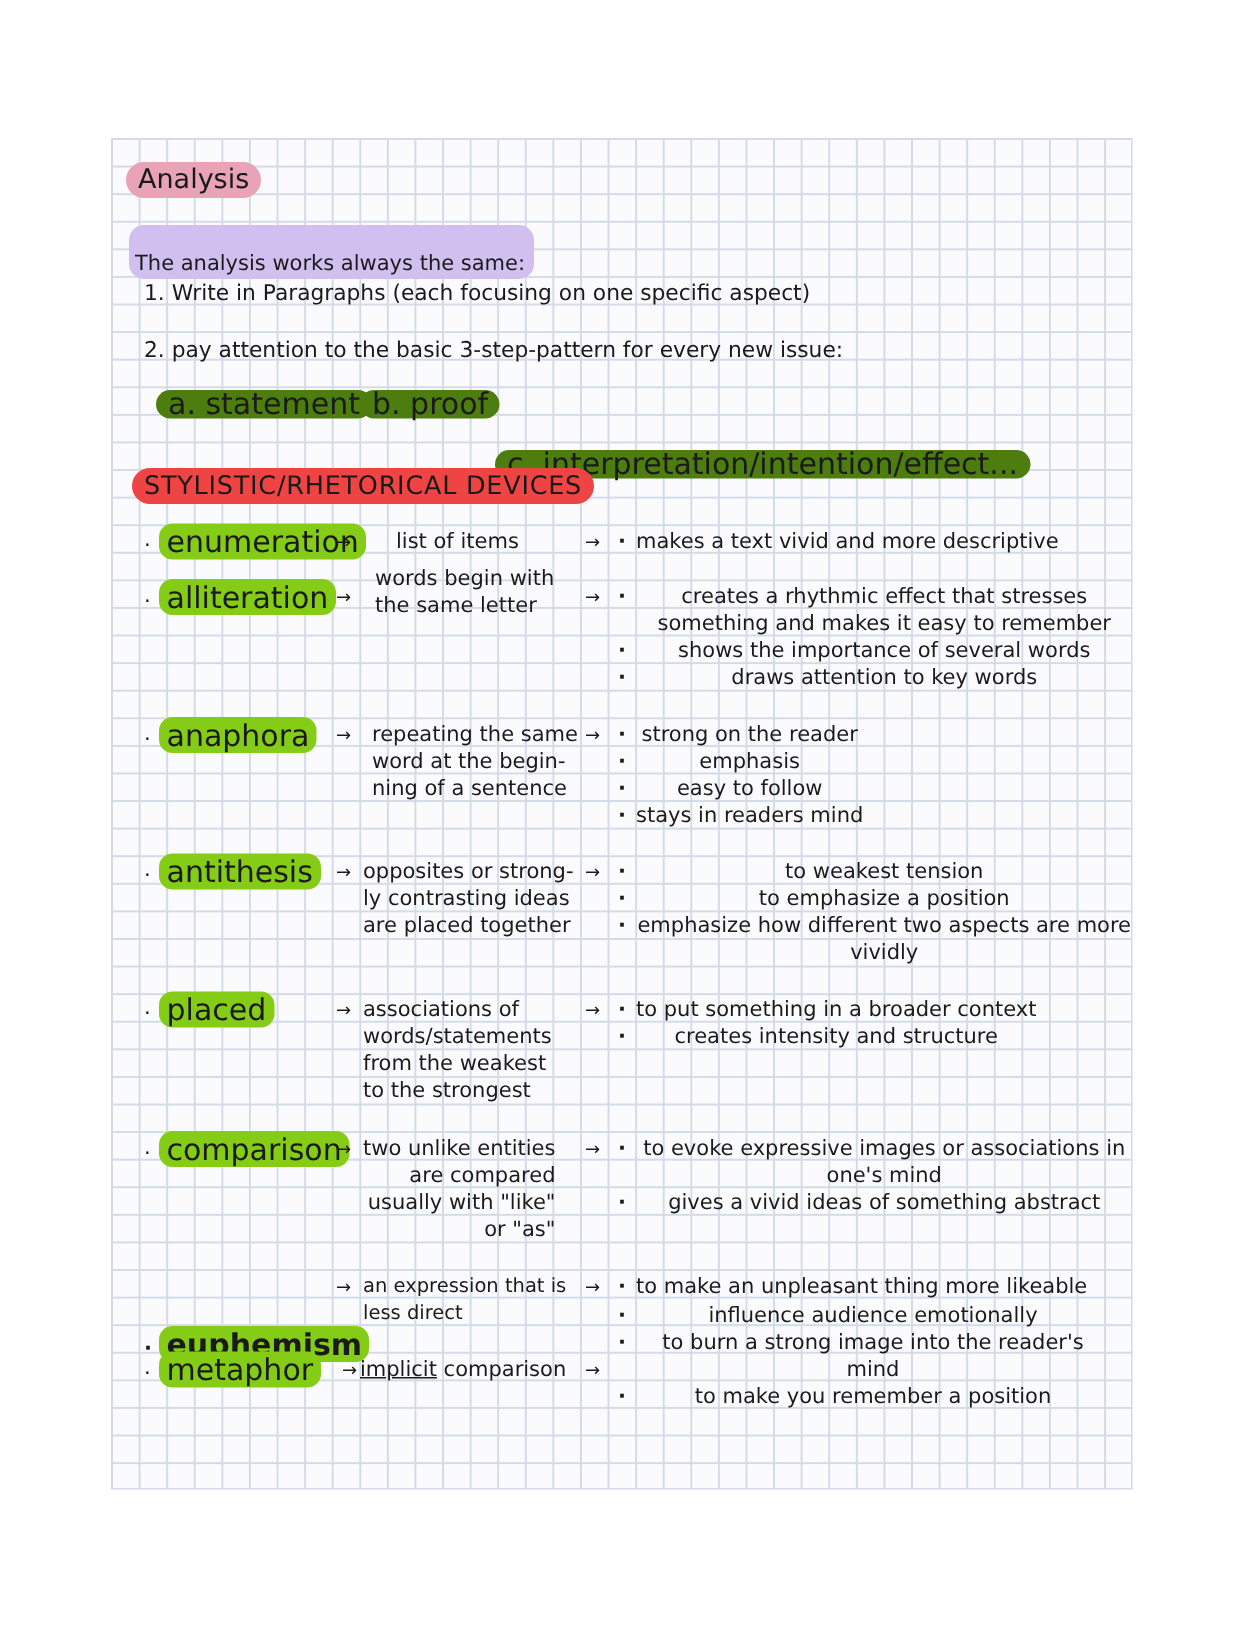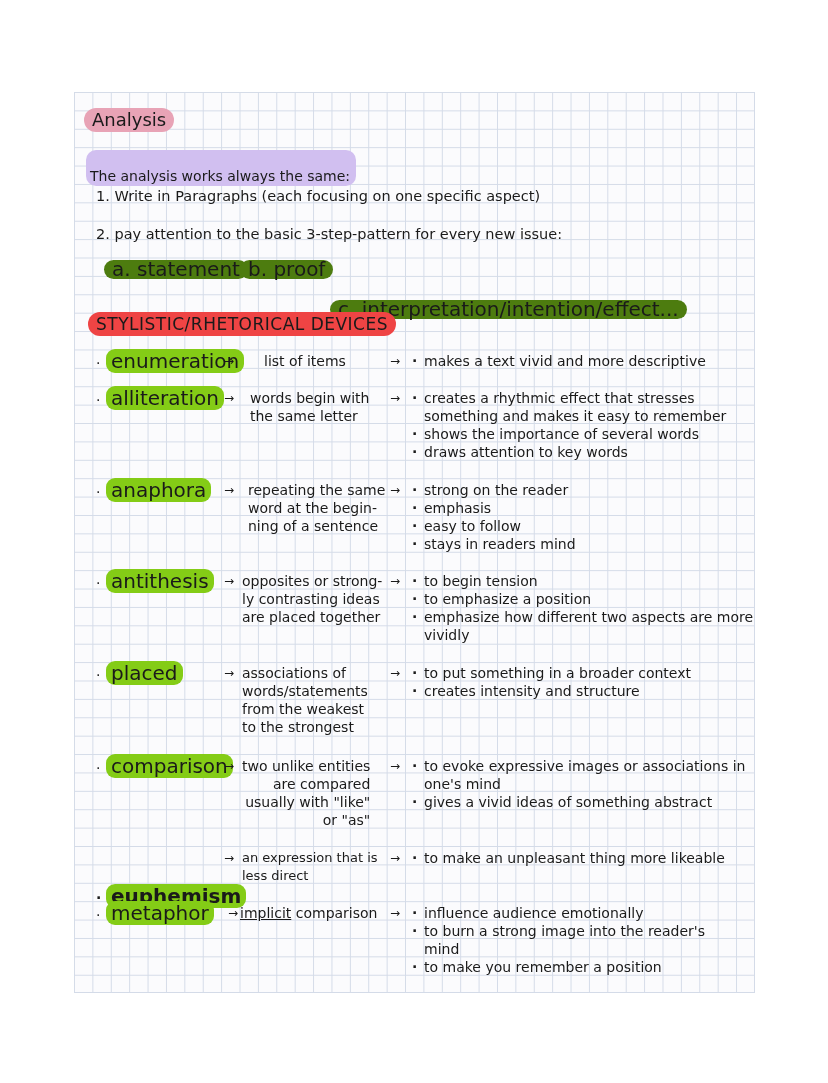--- a/index.html
+++ b/index.html
@@ -19,21 +19,21 @@
     .title { left: 84px; top: 108px; font-size: 18px; line-height: 24px; background: #e8a3b6; padding: 0 8px; border-radius: 12px; }
     .intro { left: 86px; top: 150px; font-size: 14px; line-height: 20px; background: #d1bff0; padding: 16px 6px 0 4px; }
     .step { font-size: 14.5px; line-height: 20px; }
     .pill { font-size: 20px; line-height: 19px; background: #4d7c0f; border-radius: 10px; padding: 0 8px; }
     .section { left: 88px; top: 312px; font-size: 17px; line-height: 24px; background: #ef4444; border-radius: 12px; padding: 0 8px; letter-spacing: 0.5px; }
     .term-row { position: absolute; left: 96px; font-size: 15px; line-height: 18px; }
     .bullet { display: inline-block; width: 10px; font-size: 14px; }
     .term { background: #84cc16; border-radius: 9px; padding: 0 5px; font-size: 20px; }
     .arrow { position: absolute; font-size: 12px; line-height: 18px; }
     .def { position: absolute; font-size: 14px; line-height: 18px; }
-    .effects { position: absolute; left: 410px; font-size: 14px; line-height: 18px; margin: 0; padding: 0; list-style: none; }
+    .effects { position: absolute; left: 410px; font-size: 14px; line-height: 18px; margin: 0; padding: 0; list-style: none; text-align: center; }
     .effects li { position: relative; padding-left: 14px; }
     .effects li::before { content: "·"; position: absolute; left: 2px; font-weight: bold; }
     .ul { text-decoration: underline; text-align: center; }
   </style>
 </head>
 <body>
 
 <div class="sheet"></div>
 
 <div class="abs title">Analysis</div>
@@ -56,21 +56,21 @@
   </div>
 <div class="arrow" style="left:390px; top:352px;">→</div>
 <ul class="effects" style="top:352px;">
   <li>makes a text vivid and more descriptive</li>
 </ul>
 
 <div class="term-row" style="top:389px;">
   <span class="bullet">·</span><span class="term">alliteration</span>
 </div>
 <div class="arrow" style="left:224px; top:389px;">→</div>
-<div class="def" style="left:250px; top:389px;">
+<div class="def" style="left:250px; top:377px;">
   <div>words begin with</div>
     <div>the same letter</div>
 </div>
 <div class="arrow" style="left:390px; top:389px;">→</div>
 <ul class="effects" style="top:389px; width:345px; white-space:normal;">
   <li>creates a rhythmic effect that stresses something and makes it easy to remember</li>
   <li>shows the importance of several words</li>
   <li>draws attention to key words</li>
 </ul>
 
@@ -95,21 +95,21 @@
   <span class="bullet">·</span><span class="term">antithesis</span>
 </div>
 <div class="arrow" style="left:224px; top:572px;">→</div>
 <div class="def" style="left:242px; top:572px;">
   <div>opposites or strong-</div>
     <div>ly contrasting ideas</div>
     <div>are placed together</div>
 </div>
 <div class="arrow" style="left:390px; top:572px;">→</div>
 <ul class="effects" style="top:572px; width:345px; white-space:normal;">
-  <li>to begin tension</li>
+  <li>to weakest tension</li>
   <li>to emphasize a position</li>
   <li>emphasize how different two aspects are more vividly</li>
 </ul>
 
 <div class="term-row" style="top:664px;">
   <span class="bullet">·</span><span class="term">placed</span>
 </div>
 <div class="arrow" style="left:224px; top:664px;">→</div>
 <div class="def" style="left:242px; top:664px;">
   <div>associations of</div>
@@ -153,17 +153,17 @@
 </ul>
 
 <div class="term-row" style="top:904px;">
   <span class="bullet">·</span><span class="term">metaphor</span>
 </div>
 <div class="arrow" style="left:228px; top:904px;">→</div>
 <div class="def" style="left:240px; top:904px;">
   <span class="ul">implicit</span><span> comparison</span>
 </div>
 <div class="arrow" style="left:390px; top:904px;">→</div>
-<ul class="effects" style="top:904px; width:330px; white-space:normal;">
+<ul class="effects" style="top:868px; width:330px; white-space:normal;">
   <li>influence audience emotionally</li>
   <li>to burn a strong image into the reader's mind</li>
   <li>to make you remember a position</li>
 </ul>
 
 </body></html>

